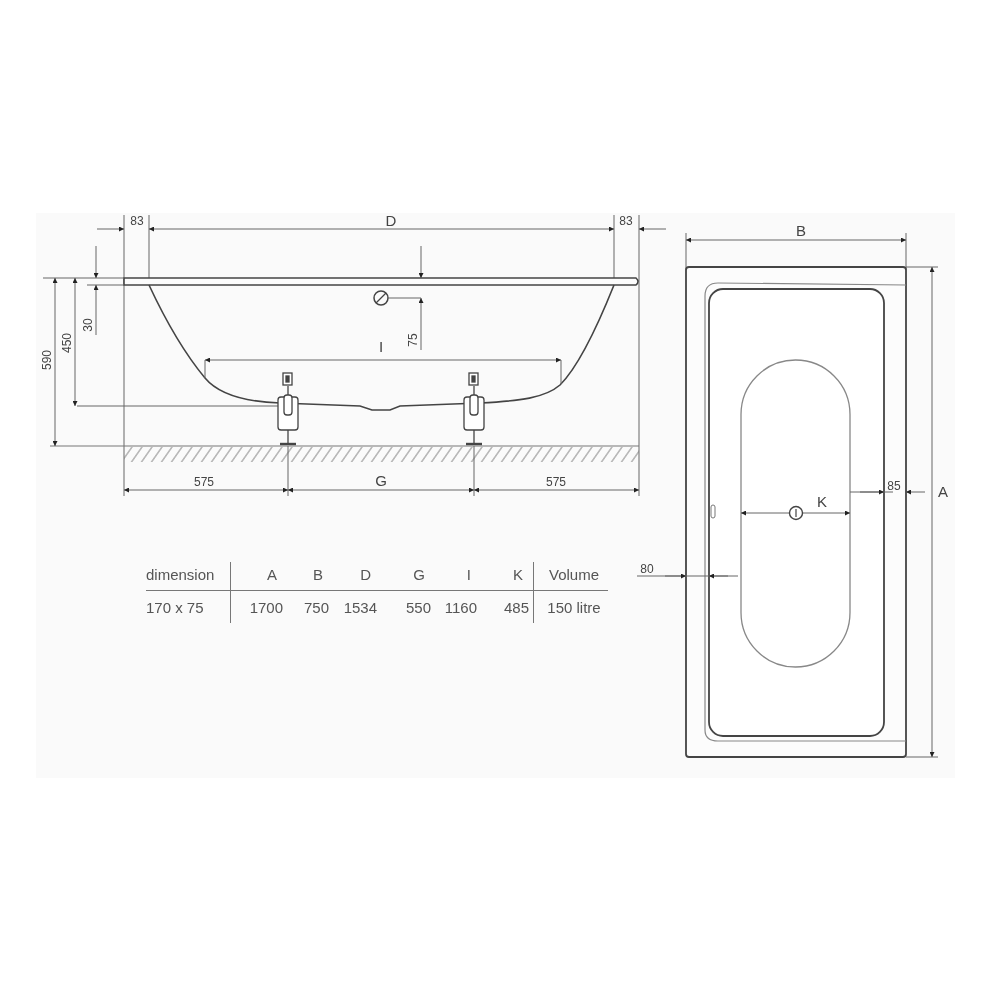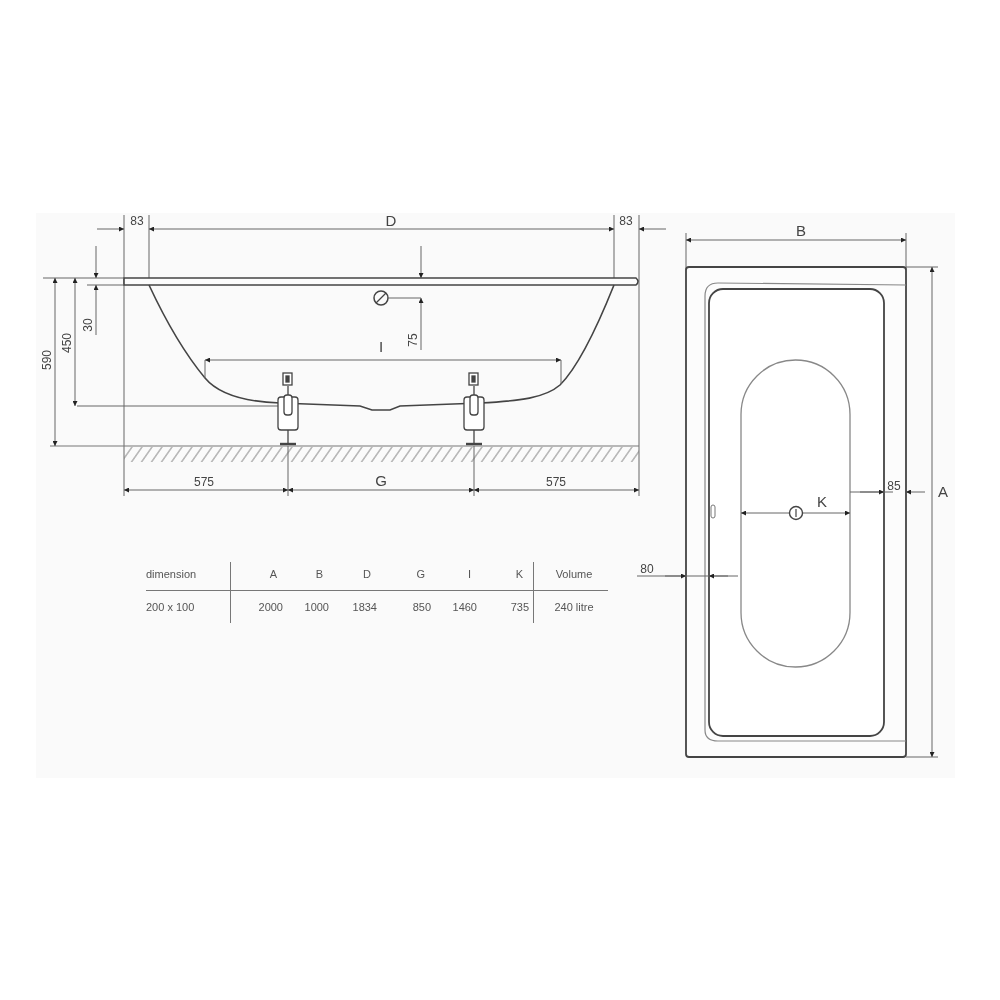--- a/index.html
+++ b/index.html
@@ -3,21 +3,21 @@
   <meta charset="utf-8">
   <style>
     html, body { margin: 0; padding: 0; background: #ffffff; }
     body { width: 1000px; height: 1000px; position: relative; overflow: hidden;
            font-family: "Liberation Sans", sans-serif; color: #444; }
     #panel { position: absolute; left: 36px; top: 213px; width: 919px; height: 565px; background: #fafafa; }
     #drawing { position: absolute; left: 0; top: 0; width: 1000px; height: 1000px; }
     .dim-text { font-family: "Liberation Sans", sans-serif; font-size: 12px; fill: #444; }
     .dim-label { font-family: "Liberation Sans", sans-serif; font-size: 15px; fill: #444; }
     #spec-table { position: absolute; left: 146px; top: 562px; border-collapse: collapse;
-                  font-family: "Liberation Sans", sans-serif; font-size: 11px; color: #555; }
+                  font-family: "Liberation Sans", sans-serif; font-size: 15px; color: #555; }
     #spec-table th { font-weight: normal; padding: 2px 0 6px 0; text-align: right; height: 20px; }
     #spec-table td { padding: 0; height: 32px; text-align: right; }
     #spec-table .c-dim { text-align: left; padding-right: 8px; width: 76px; border-right: 1.5px solid #777; }
     #spec-table .c-vol { text-align: center; padding-left: 6px; border-left: 1.5px solid #777; width: 68px; }
     #spec-table thead tr th { border-bottom: 1.5px solid #777; }
     #spec-table .c-A { width: 46px; padding-right: 4px; }
     #spec-table .c-B { width: 36px; padding-right: 4px; }
     #spec-table .c-D { width: 38px; padding-right: 4px; }
     #spec-table .c-G { width: 44px; padding-right: 4px; }
     #spec-table .c-I { width: 36px; padding-right: 4px; }
@@ -161,23 +161,23 @@
       <th class="c-B">B</th>
       <th class="c-D">D</th>
       <th class="c-G">G</th>
       <th class="c-I">I</th>
       <th class="c-K">K</th>
       <th class="c-vol">Volume</th>
     </tr>
   </thead>
   <tbody>
     <tr>
-      <td class="c-dim">200 x 100</td>
-      <td class="c-A">2000</td>
-      <td class="c-B">1000</td>
-      <td class="c-D">1834</td>
-      <td class="c-G">850</td>
-      <td class="c-I">1460</td>
-      <td class="c-K">735</td>
-      <td class="c-vol">240 litre</td>
+      <td class="c-dim">170 x 75</td>
+      <td class="c-A">1700</td>
+      <td class="c-B">750</td>
+      <td class="c-D">1534</td>
+      <td class="c-G">550</td>
+      <td class="c-I">1160</td>
+      <td class="c-K">485</td>
+      <td class="c-vol">150 litre</td>
     </tr>
   </tbody>
 </table>
 
 </body></html>

